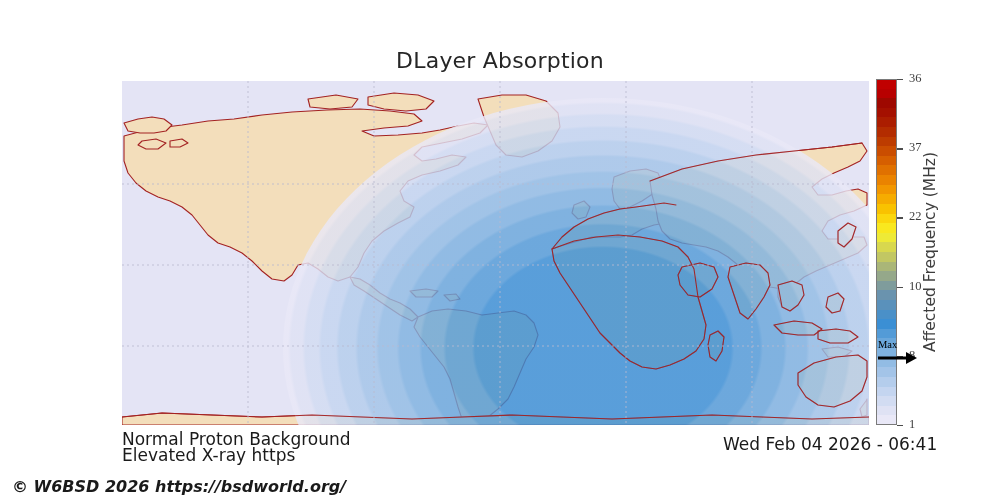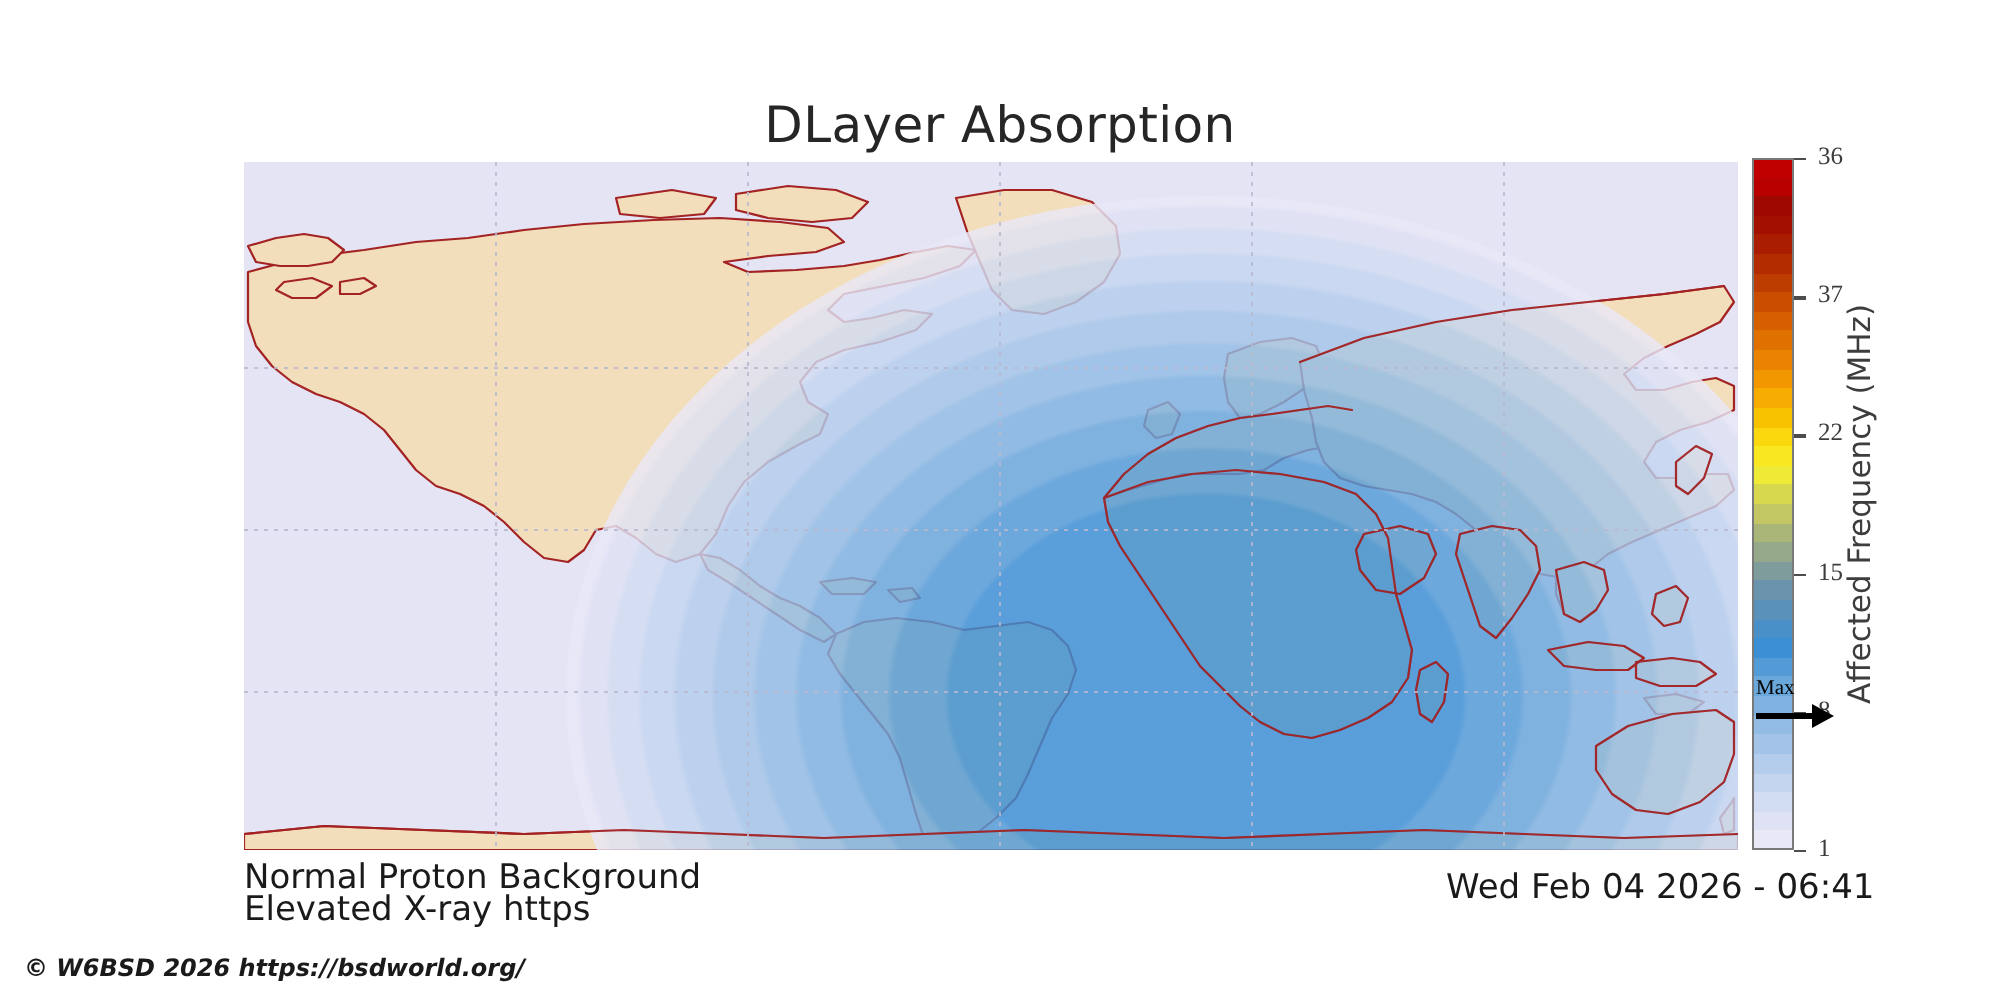--- a/index.html
+++ b/index.html
@@ -6,21 +6,21 @@
   body{
     width:1000px;height:500px;background:#ffffff;
     font-family:"DejaVu Sans","Liberation Sans",sans-serif;
     position:relative;overflow:hidden;
   }
   #page{position:absolute;inset:0;}
 
   
   .title{
     position:absolute;left:0;top:48px;width:1000px;text-align:center;
-    font-size:25px;color:#262626;letter-spacing:.2px;
+    font-size:22px;color:#262626;letter-spacing:.2px;
   }
 
   
   .map-frame{
     position:absolute;left:122px;top:81px;width:747px;height:344px;
     background:#e4e4f5;overflow:hidden;
   }
   .map-frame svg{display:block;}
 
   
@@ -44,21 +44,21 @@
   .maxmark{position:absolute;left:877px;width:44px;height:26px;font-family:Liberation Serif, serif;}
   .maxmark .mtxt{position:absolute;left:1px;top:-2px;font-size:10.5px;color:#000;}
   .maxmark svg{position:absolute;left:0;top:10px;}
 
   
   .note{position:absolute;font-size:17px;color:#1a1a1a;}
   .note-l1{left:122px;top:429px;}
   .note-l2{left:122px;top:445px;}
   .stamp{position:absolute;left:723px;top:434px;font-size:17px;color:#1a1a1a;}
   .copyright{
-    position:absolute;left:12px;top:477px;font-size:12px;color:#1a1a1a;
+    position:absolute;left:12px;top:477px;font-size:16px;color:#1a1a1a;
     font-style:italic;font-weight:bold;
   }
 </style>
 </head>
 <body>
 
 <div id="page">
 
   <div class="title">DLayer Absorption</div>
 
@@ -275,21 +275,21 @@
       <div class="tick" style="top: 346px;">
         <div class="dash"></div>
         <div class="lbl">1</div>
       </div>
       <div class="tick" style="top: 276.8px;">
         <div class="dash"></div>
         <div class="lbl">8</div>
       </div>
       <div class="tick" style="top: 207.6px;">
         <div class="dash"></div>
-        <div class="lbl">15</div>
+        <div class="lbl">10</div>
       </div>
       <div class="tick" style="top: 138.4px;">
         <div class="dash"></div>
         <div class="lbl">22</div>
       </div>
       <div class="tick" style="top: 69.2px;">
         <div class="dash"></div>
         <div class="lbl">37</div>
       </div>
       <div class="tick" style="top: 0px;">

